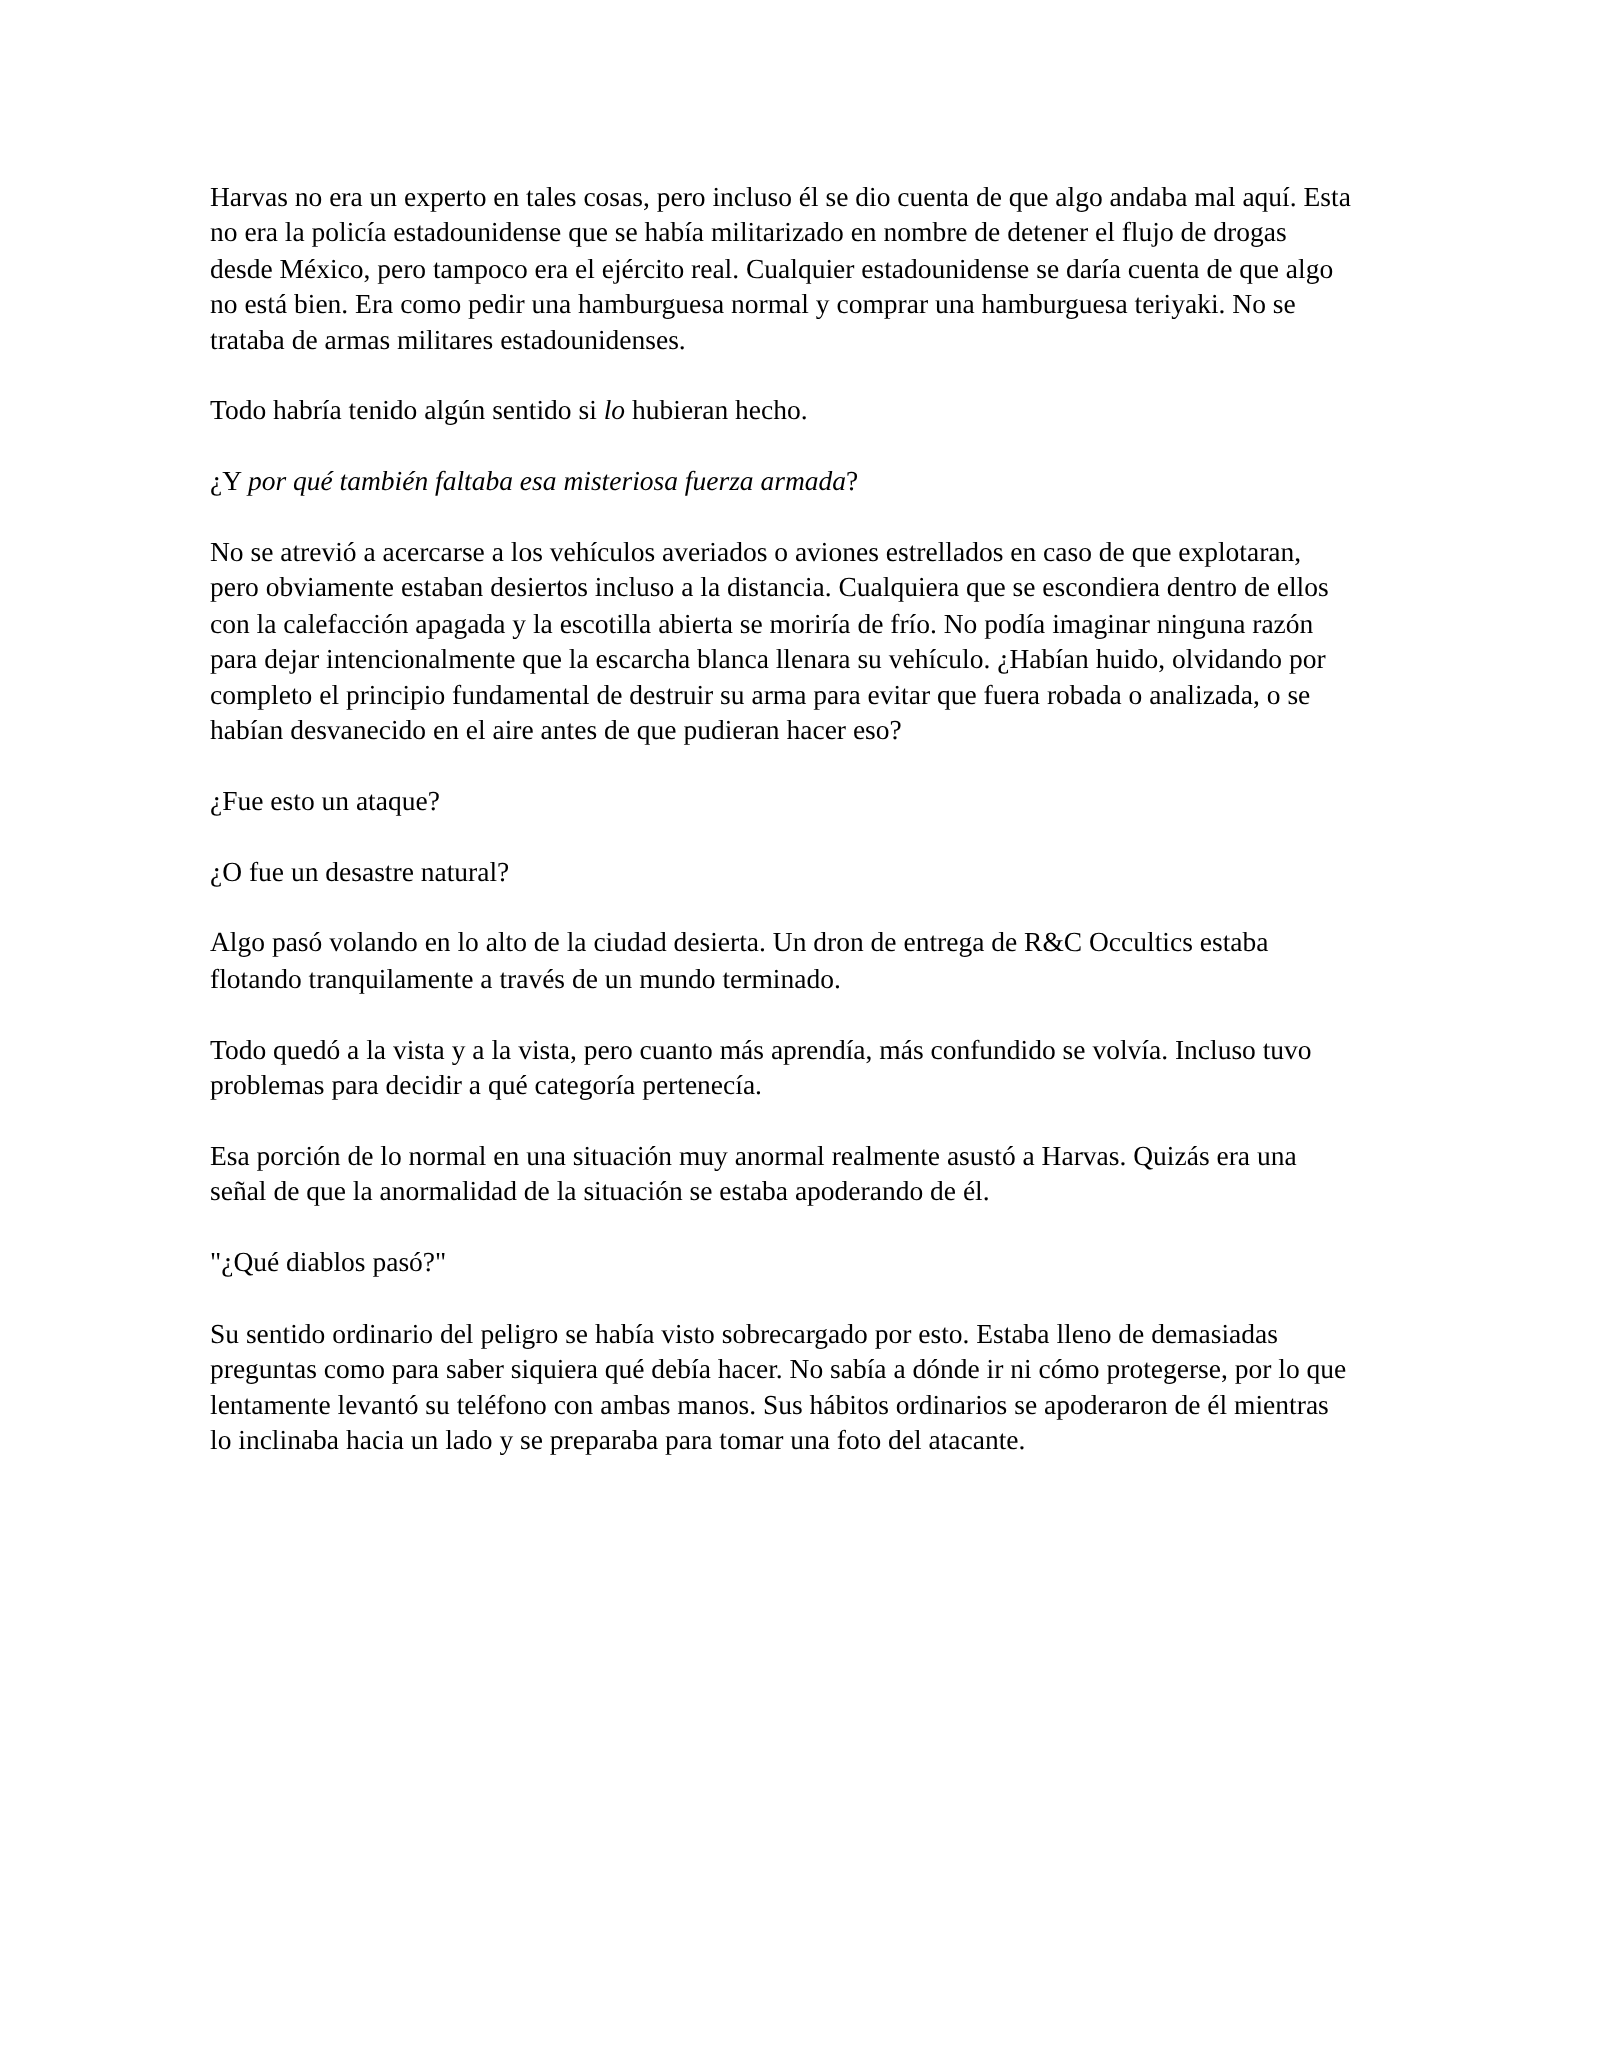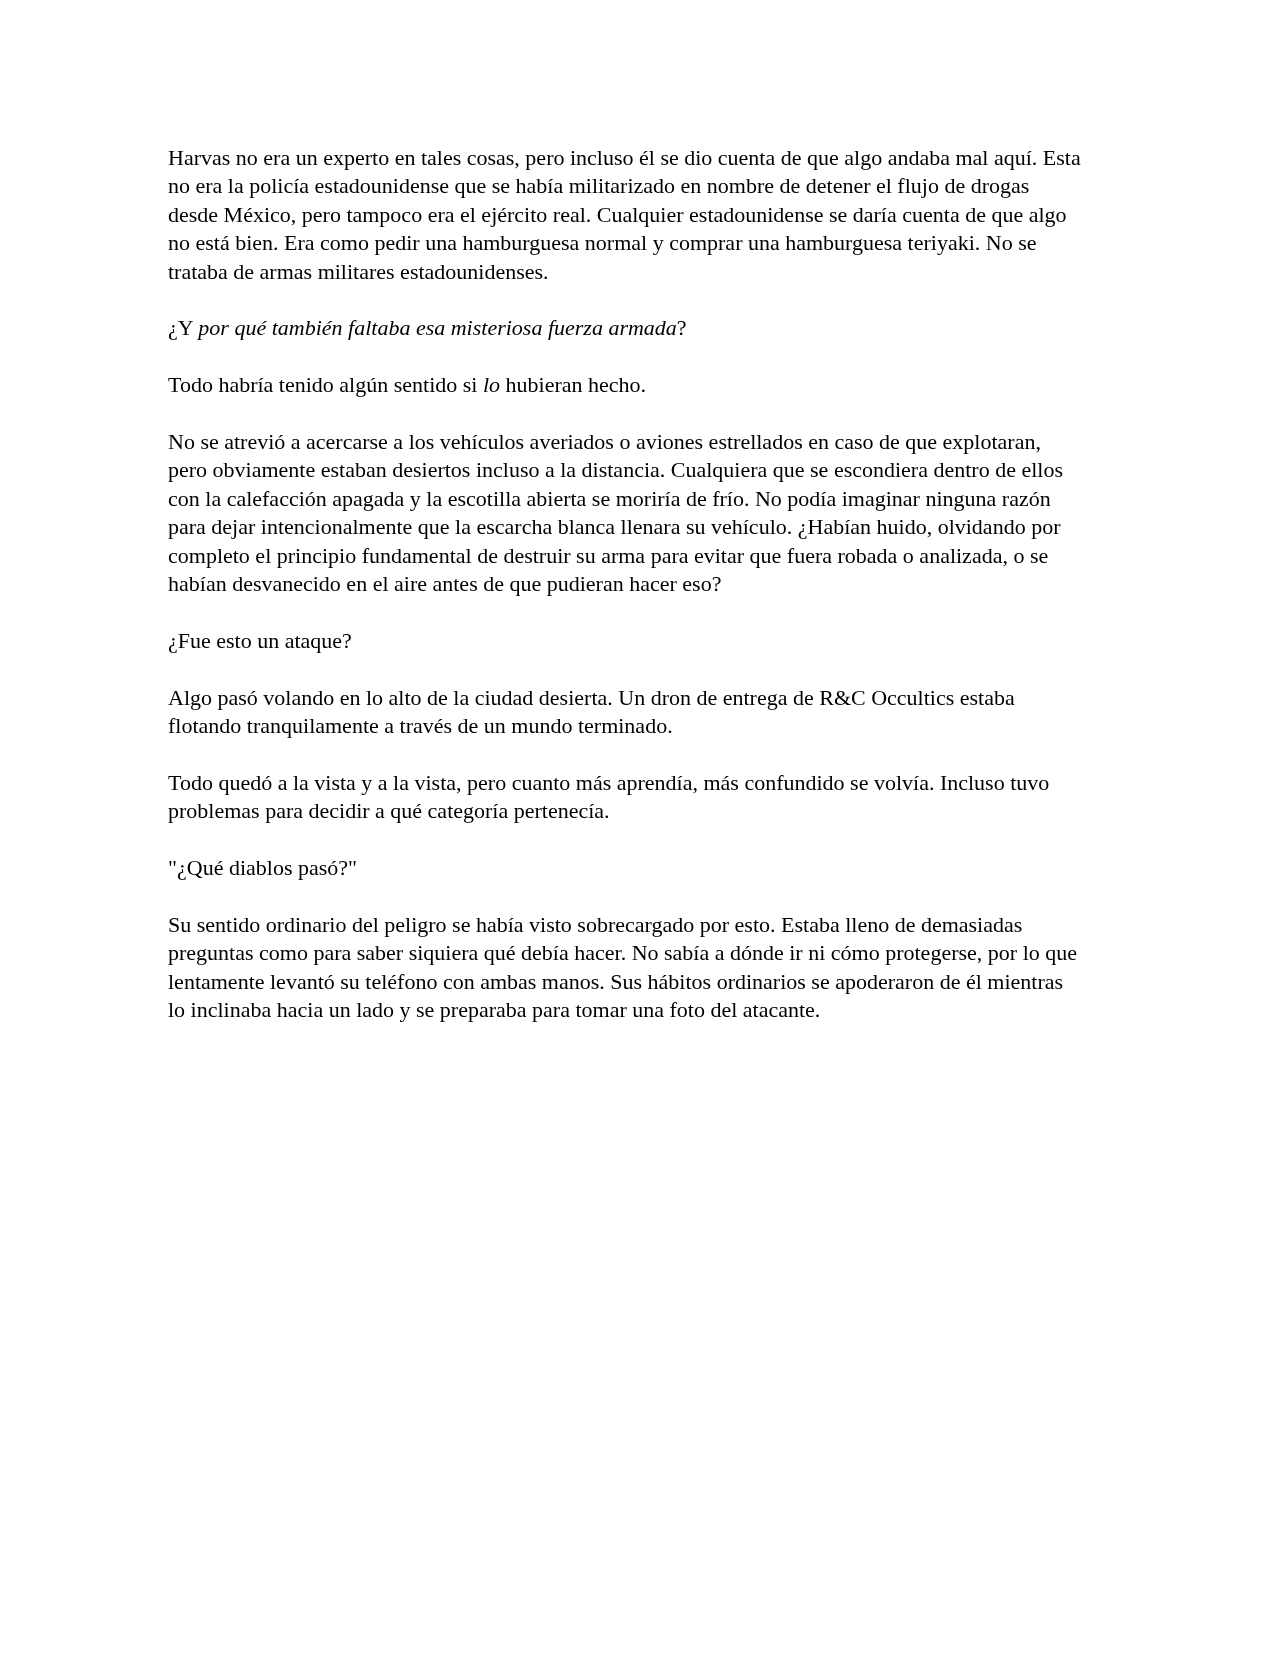--- a/index.html
+++ b/index.html
@@ -32,22 +32,24 @@
   .run-italic {
     font-style: italic;
   }
 </style>
 </head>
 <body>
 
 <div class="page">
   <div class="text-block" id="text-block">
       <p><span>Harvas no era un experto en tales cosas, pero incluso él se dio cuenta de que algo andaba mal aquí. Esta no era la policía estadounidense que se había militarizado en nombre de detener el flujo de drogas desde México, pero tampoco era el ejército real. Cualquier estadounidense se daría cuenta de que algo no está bien. Era como pedir una hamburguesa normal y comprar una hamburguesa teriyaki. No se trataba de armas militares estadounidenses.</span></p>
+      <p><span>Todo habría tenido algún sentido si </span><span class="run-italic">lo</span><span> hubieran hecho.</span></p>
       <p><span>¿Y </span><span class="run-italic">por qué también faltaba esa misteriosa fuerza armada</span><span>?</span></p>
-      <p><span>Todo habría tenido algún sentido si </span><span class="run-italic">lo</span><span> hubieran hecho.</span></p>
       <p><span>No se atrevió a acercarse a los vehículos averiados o aviones estrellados en caso de que explotaran, pero obviamente estaban desiertos incluso a la distancia. Cualquiera que se escondiera dentro de ellos con la calefacción apagada y la escotilla abierta se moriría de frío. No podía imaginar ninguna razón para dejar intencionalmente que la escarcha blanca llenara su vehículo. ¿Habían huido, olvidando por completo el principio fundamental de destruir su arma para evitar que fuera robada o analizada, o se habían desvanecido en el aire antes de que pudieran hacer eso?</span></p>
       <p><span>¿Fue esto un ataque?</span></p>
+      <p><span>¿O fue un desastre natural?</span></p>
       <p><span>Algo pasó volando en lo alto de la ciudad desierta. Un dron de entrega de R&amp;C Occultics estaba flotando tranquilamente a través de un mundo terminado.</span></p>
       <p><span>Todo quedó a la vista y a la vista, pero cuanto más aprendía, más confundido se volvía. Incluso tuvo problemas para decidir a qué categoría pertenecía.</span></p>
+      <p><span>Esa porción de lo normal en una situación muy anormal realmente asustó a Harvas. Quizás era una señal de que la anormalidad de la situación se estaba apoderando de él.</span></p>
       <p><span>"¿Qué diablos pasó?"</span></p>
       <p><span>Su sentido ordinario del peligro se había visto sobrecargado por esto. Estaba lleno de demasiadas preguntas como para saber siquiera qué debía hacer. No sabía a dónde ir ni cómo protegerse, por lo que lentamente levantó su teléfono con ambas manos. Sus hábitos ordinarios se apoderaron de él mientras lo inclinaba hacia un lado y se preparaba para tomar una foto del atacante.</span></p>
     </div>
 </div>
 
 </body></html>

